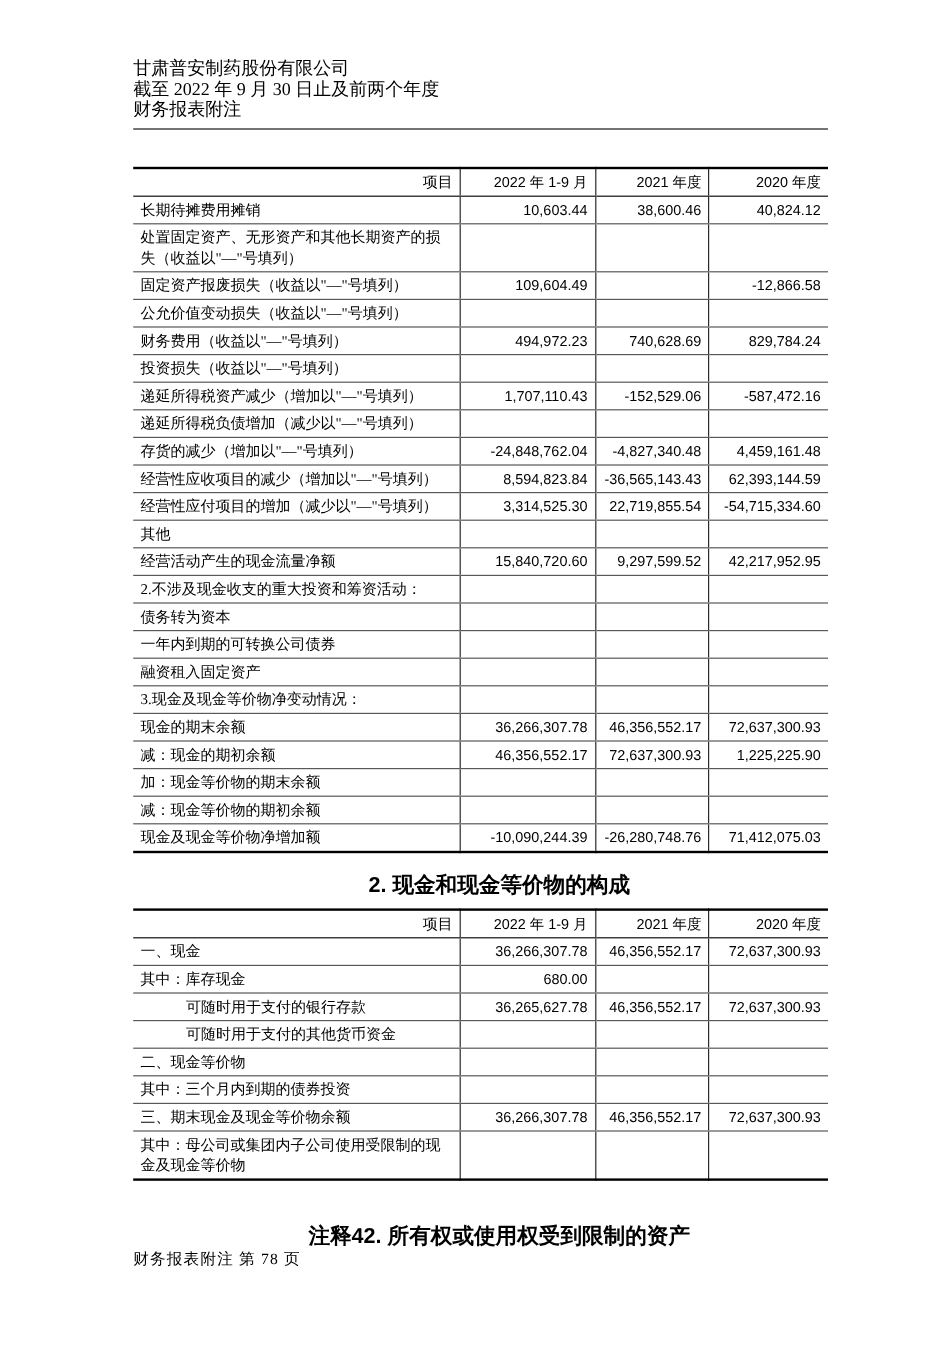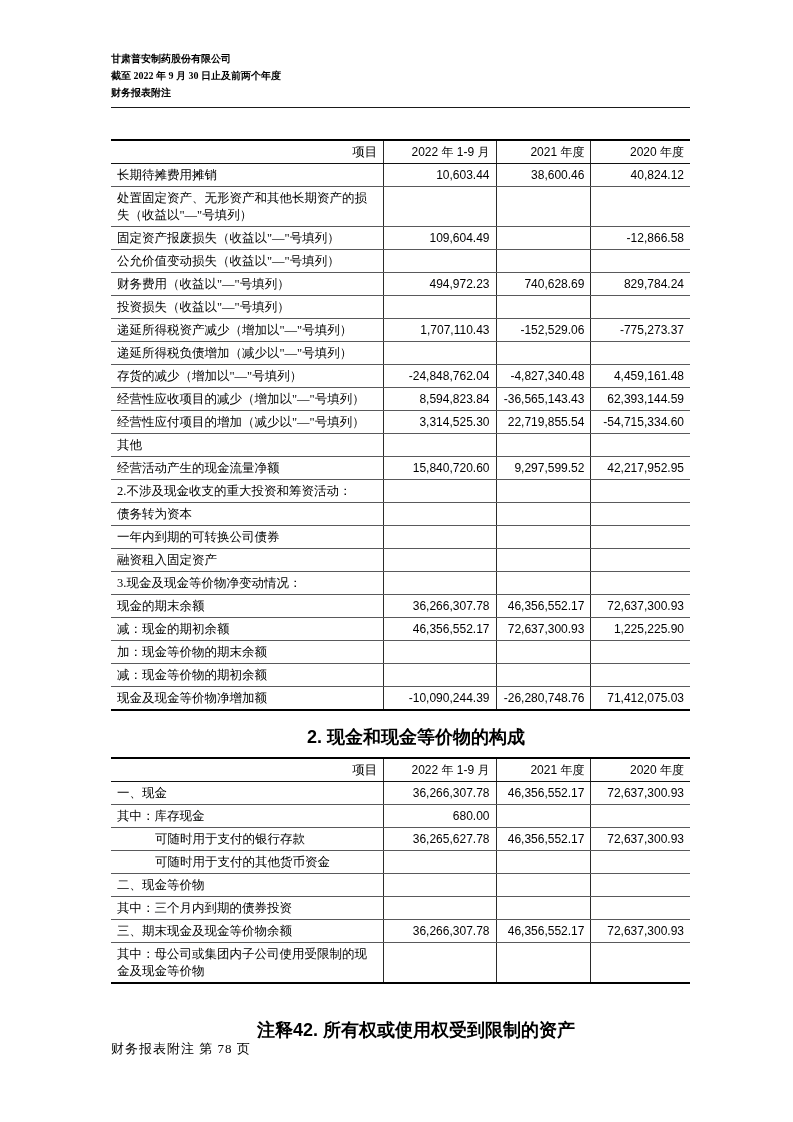--- a/index.html
+++ b/index.html
@@ -9,21 +9,21 @@
     background:#ffffff;
     font-family:"Liberation Serif","DejaVu Serif",serif;
     color:#000;
     overflow:hidden;
   }
   .content{
     position:absolute;
     left:111px;top:50px;
     width:579px;
   }
-  .doc-header{font-size:10px;line-height:17px;font-weight:bold;}
+  .doc-header{font-size:15px;line-height:17px;}
   .doc-header div{white-space:nowrap;}
   .header-rule{
     border:none;
     border-top:1.5px solid #1a1a1a;
     margin:6px 0 0 0;
   }
   table.fin-table{
     width:100%;
     border-collapse:collapse;
     table-layout:fixed;
@@ -142,21 +142,21 @@
           <tr>
             <td>投资损失（收益以"—"号填列）</td>
             <td class="num"></td>
             <td class="num"></td>
             <td class="num"></td>
           </tr>
           <tr>
             <td>递延所得税资产减少（增加以"—"号填列）</td>
             <td class="num">1,707,110.43</td>
             <td class="num">-152,529.06</td>
-            <td class="num">-775,273.37</td>
+            <td class="num">-587,472.16</td>
           </tr>
           <tr>
             <td>递延所得税负债增加（减少以"—"号填列）</td>
             <td class="num"></td>
             <td class="num"></td>
             <td class="num"></td>
           </tr>
           <tr>
             <td>存货的减少（增加以"—"号填列）</td>
             <td class="num">-24,848,762.04</td>

